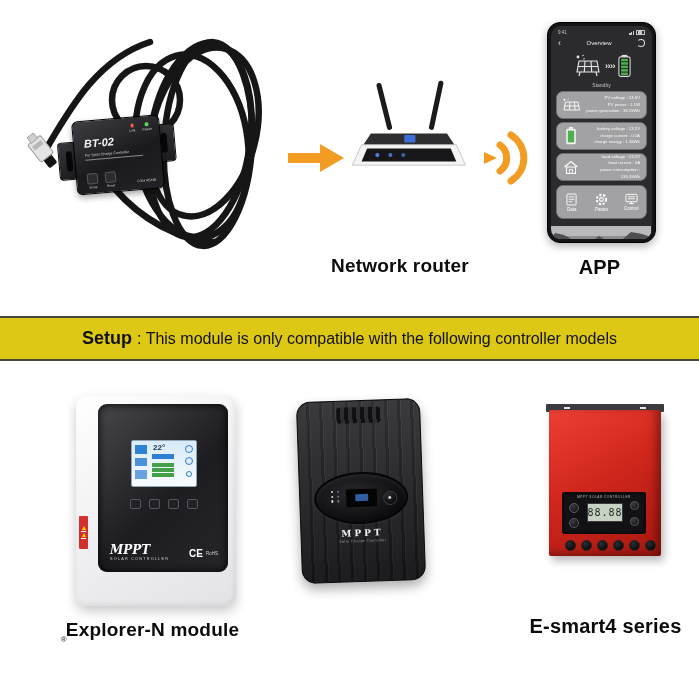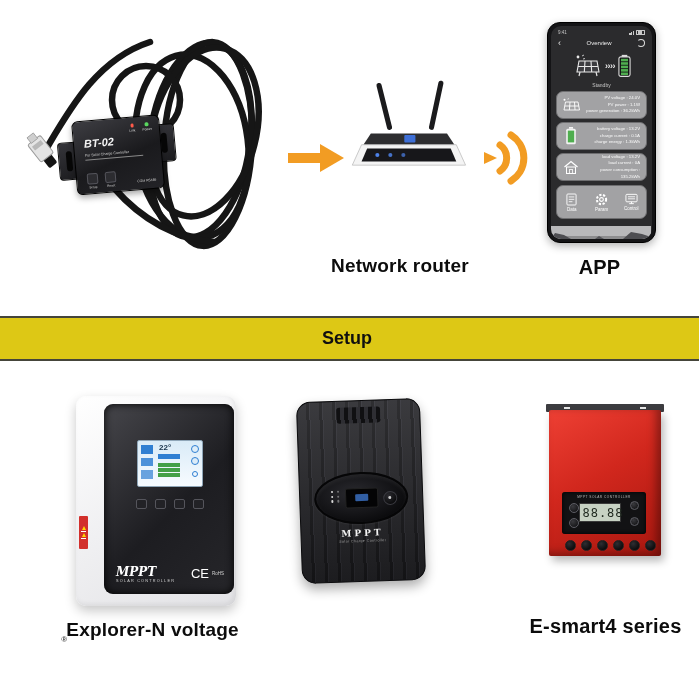--- a/index.html
+++ b/index.html
@@ -62,35 +62,35 @@
   .note{position:absolute;left:0;right:0;top:316px;height:45px;background:#ddc815;border-top:2px solid #45453a;
         border-bottom:2px solid #45453a;display:flex;align-items:center;justify-content:center;color:#101010;box-sizing:border-box;}
   .note b{font-size:18px;margin-right:5px;}
   .note span{font-size:16px;}
 
   
   .pn{position:absolute;left:76px;top:396px;width:160px;height:210px;}
   .pn-case{position:absolute;left:0;top:0;right:0;bottom:0;border-radius:10px;
            background:linear-gradient(150deg,#ffffff 0%,#f0f0f2 50%,#e3e3e6 100%);
            box-shadow:0 5px 12px rgba(0,0,0,.22), inset -2px -2px 5px rgba(0,0,0,.07);}
-  .pn-panel{position:absolute;left:28px;top:8px;width:130px;height:190px;border-radius:9px;
+  .pn-panel{position:absolute;left:22px;top:8px;width:130px;height:168px;border-radius:9px;
             background:linear-gradient(135deg,#46464b 0%,#1d1d21 55%,#26262a 100%);box-shadow:inset 0 0 8px #000;}
   .pn-lcd{position:absolute;left:33px;top:36px;width:64px;height:45px;border:1px solid #8fa6b8;border-radius:2px;
           background:linear-gradient(180deg,#d9ebf7,#f7fbff);}
   .pn-lcd .blk{position:absolute;background:#2f7fd2;}
   .pn-temp{position:absolute;left:21px;top:2px;font-size:8px;font-weight:bold;color:#16324a;}
   .pn-gbar{position:absolute;left:20px;width:22px;height:3.5px;background:#43a047;}
   .pn-ricon{position:absolute;right:3px;width:8px;height:8px;border:1px solid #2f7fd2;border-radius:50%;box-sizing:border-box;}
   .pn-btns{position:absolute;left:32px;top:95px;display:flex;gap:8px;}
   .pn-btn{width:9px;height:8px;background:#222226;border:1px solid #55555c;border-radius:2px;}
   .pn-brand{position:absolute;left:12px;bottom:11px;color:#fff;}
   .pn-brand .b1{font-family:"DejaVu Serif",serif;font-style:italic;font-weight:bold;font-size:12px;line-height:12px;}
   .pn-brand .b2{font-size:3.8px;letter-spacing:1.2px;color:#d4d4d4;margin-top:1px;}
   .pn-cert{position:absolute;right:10px;bottom:13px;display:flex;align-items:center;gap:3px;color:#fff;}
-  .pn-cert .ce{font-size:13px;font-weight:normal;margin-left:36px;}
+  .pn-cert .ce{font-size:10px;font-weight:bold;margin-left:36px;}
   .pn-cert .rohs{font-size:4.5px;color:#d4d4d4;}
   .pn-warn{position:absolute;left:3px;top:120px;width:9px;height:33px;background:#d2302c;border-radius:1px;
            display:flex;flex-direction:column;align-items:center;justify-content:center;gap:1px;}
   .pn-warn i{width:0;height:0;border-left:2.5px solid transparent;border-right:2.5px solid transparent;border-bottom:4px solid #ffd900;}
   .pn-warn s{display:block;width:5px;height:.8px;background:#fff;text-decoration:none;}
 
   
   .ns{position:absolute;left:299px;top:400px;width:124px;height:182px;transform:rotate(-2deg);}
   .ns-case{position:absolute;left:0;top:0;right:0;bottom:0;border-radius:14px;border:1px solid #0b0b0d;
            background:linear-gradient(180deg,rgba(255,255,255,.09),rgba(0,0,0,.28)),
@@ -115,23 +115,23 @@
 
   
   .es{position:absolute;left:549px;top:404px;width:112px;height:162px;}
   .es-bracket{position:absolute;left:-3px;top:0;width:118px;height:8px;background:#3c3c40;border-radius:1px;}
   .es-bracket i{position:absolute;top:3px;width:6px;height:2px;background:#e8e8e8;}
   .es-body{position:absolute;left:0;top:6px;width:112px;height:146px;border-radius:2px;
            background:linear-gradient(150deg,#ee4034 0%,#d1271d 45%,#a8170f 100%);
            box-shadow:inset -5px -3px 8px rgba(0,0,0,.35),3px 5px 9px rgba(0,0,0,.28);}
   .es-panel{position:absolute;left:13px;top:82px;width:84px;height:42px;background:#121214;border-radius:3px;box-shadow:inset 0 0 4px #000;}
   .es-title{position:absolute;left:0;right:0;top:3px;text-align:center;font-size:3.2px;letter-spacing:.5px;color:#b9b9b9;}
-  .es-lcd{position:absolute;left:17px;top:11px;width:34px;height:17px;background:#c7d2c3;border:1px solid #3a3a3a;border-radius:1px;
+  .es-lcd{position:absolute;left:25px;top:11px;width:34px;height:17px;background:#c7d2c3;border:1px solid #3a3a3a;border-radius:1px;
           display:flex;align-items:center;justify-content:center;font-family:"DejaVu Sans Mono",monospace;
-          font-size:12px;color:#222c22;letter-spacing:1px;padding-left:6px;}
+          font-size:10px;color:#222c22;letter-spacing:1px;}
   .es-rbtn{position:absolute;border-radius:50%;background:radial-gradient(circle at 35% 30%,#3a3a3e,#0c0c0e);border:1px solid #5d5d64;}
   .es-terms{position:absolute;left:16px;top:130px;display:flex;gap:5px;}
   .es-terms b{width:9px;height:9px;border-radius:50%;background:radial-gradient(circle at 35% 30%,#2e2e32,#000);border:1.5px solid #222;}
 </style>
 </head>
 <body>
 
 <div id="canvas">
 
   <svg id="cable-svg" viewBox="0 0 250 245">
@@ -343,20 +343,21 @@
         <polygon points="72,13 80,6 91,8 100,11 100,13" fill="#4e4e52"></polygon>
       </svg>
     </div>
   </div>
 
   <div class="caption" style="left:547px;top:256px;width:105px;font-size:20px;">APP</div>
   <div class="caption" style="left:300px;top:255px;width:200px;">Network router</div>
 
   <div class="note">
     <b>Setup</b>
+    <span>: This module is only compatible with the following controller models</span>
   </div>
 
   <div class="pn">
     <div class="pn-case"></div>
     <div class="pn-warn">
         <i></i>
         <s></s>
         <i></i>
         <s></s>
       </div>
@@ -433,17 +434,17 @@
           <b></b>
           <b></b>
           <b></b>
           <b></b>
           <b></b>
         </div>
     </div>
   </div>
 
   <div class="caption" style="left:50px;top:619px;width:200px;">
-    <span class="reg">®</span><span>Explorer-N voltage</span>
+    <span class="reg">®</span><span>Explorer-N module</span>
   </div>
   <div class="caption" style="left:508px;top:615px;width:195px;font-size:20px;">E-smart4 series</div>
 
 </div>
 
 </body></html>

